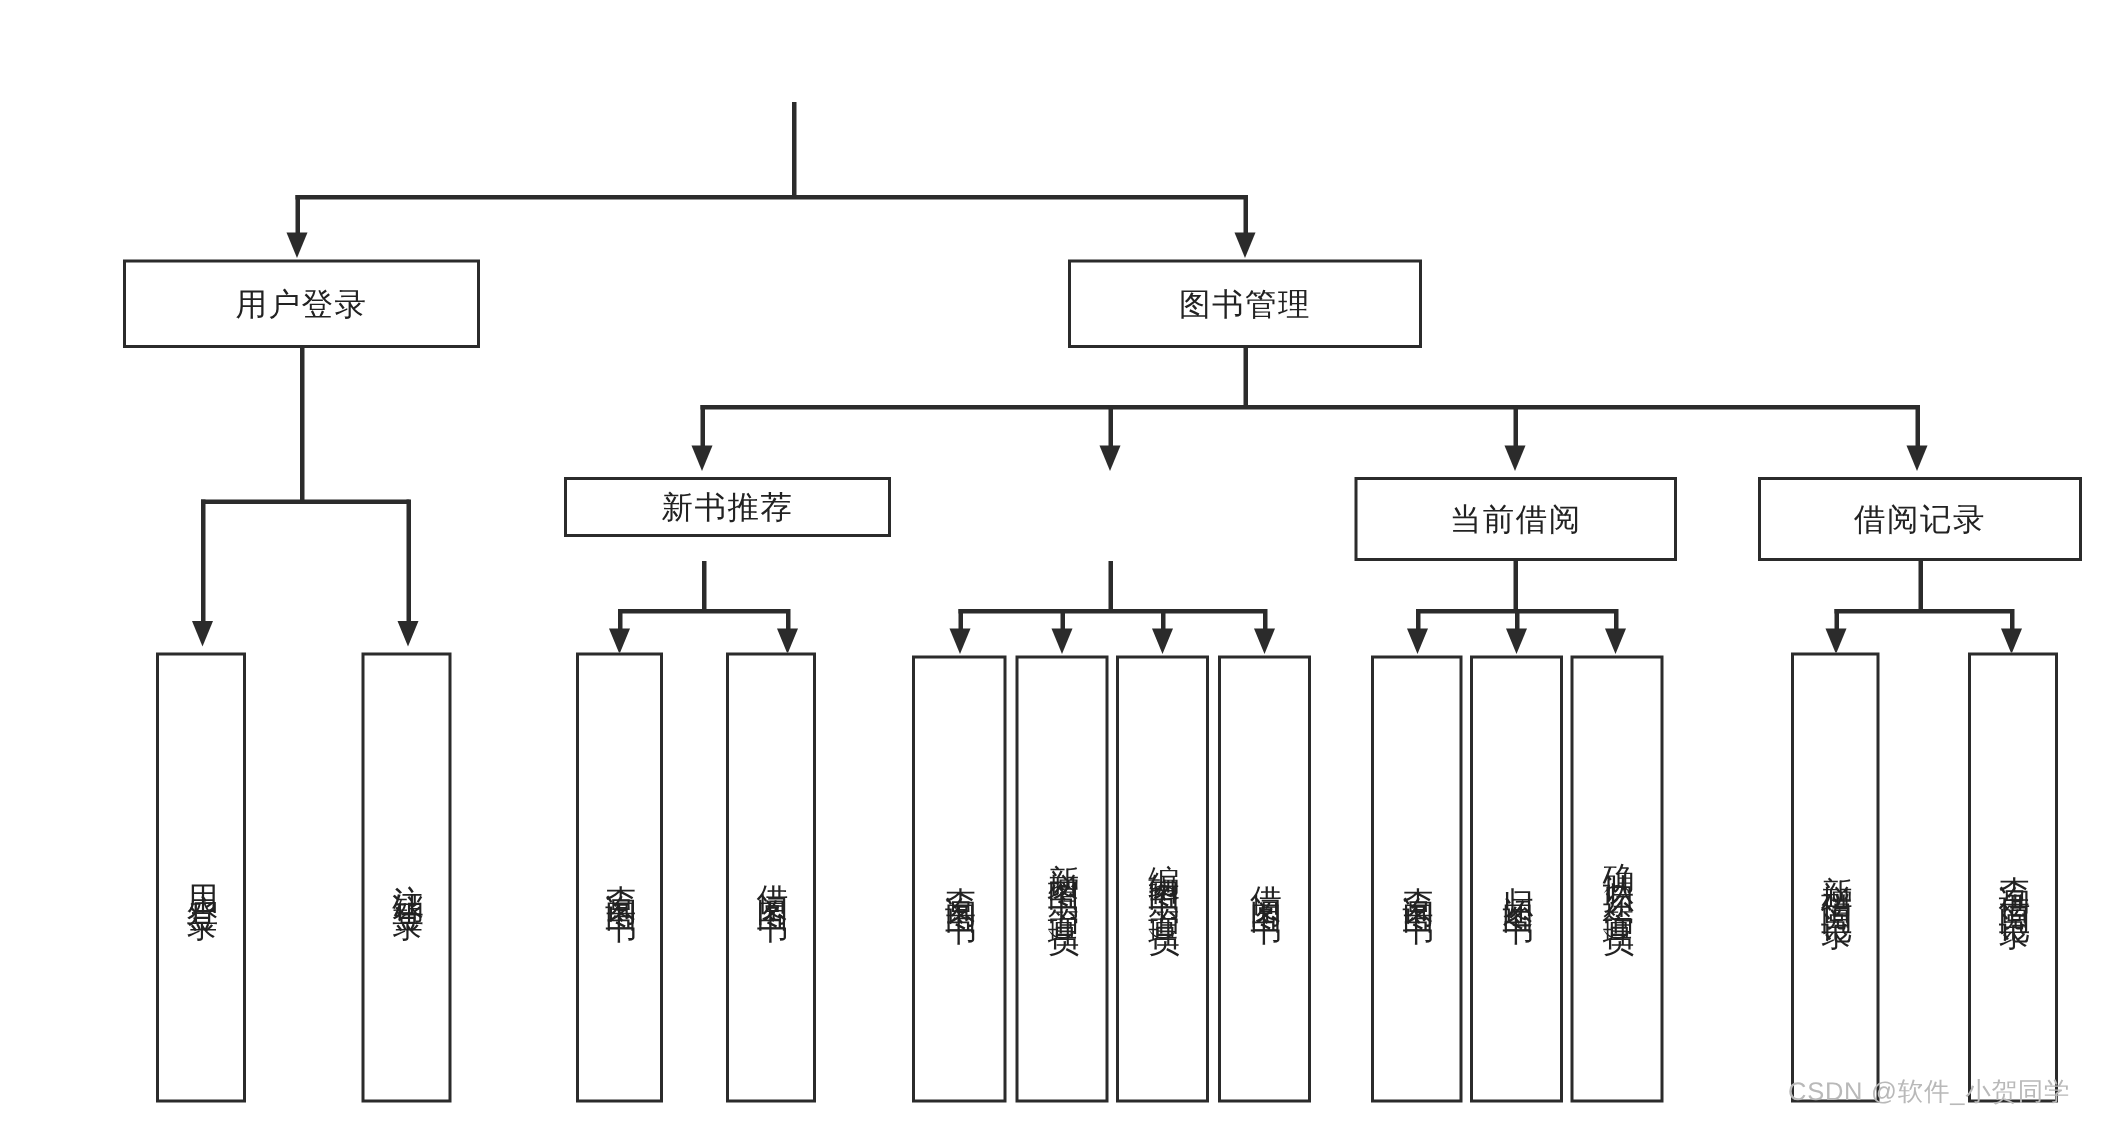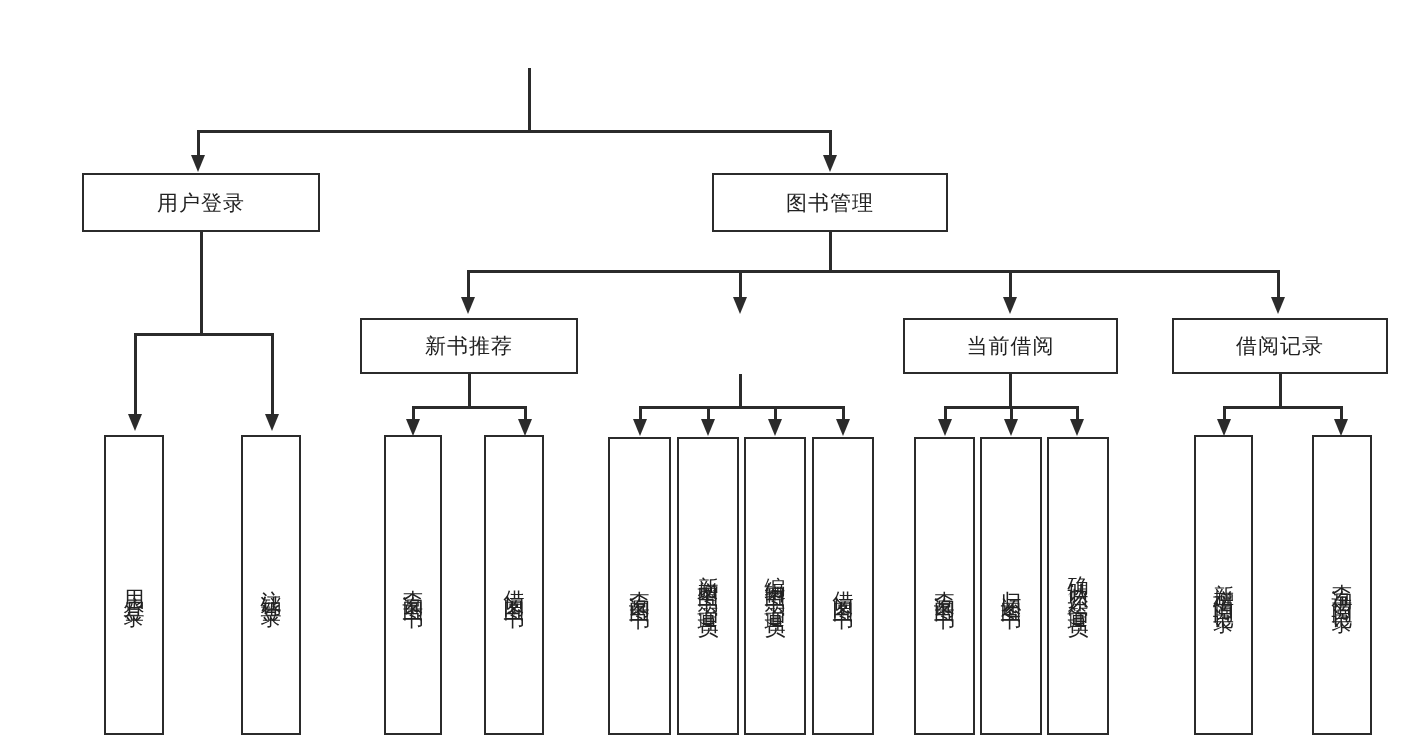--- a/index.html
+++ b/index.html
@@ -94,21 +94,21 @@
   <div class="ln h" style="left:467px;top:270px;width:811px;"></div>
   <div class="ln v" style="left:467px;top:270px;height:30px;"></div>
   <div class="arw" style="left:461px;top:297px;"></div>
   <div class="ln v" style="left:739px;top:270px;height:30px;"></div>
   <div class="arw" style="left:733px;top:297px;"></div>
   <div class="ln v" style="left:1009px;top:270px;height:30px;"></div>
   <div class="arw" style="left:1003px;top:297px;"></div>
   <div class="ln v" style="left:1277px;top:270px;height:30px;"></div>
   <div class="arw" style="left:1271px;top:297px;"></div>
 
-  <div class="node h" style="left:360px;top:318px;width:218px;height:56px;">新书推荐</div>
+  <div class="node h" style="left:376px;top:318px;width:218px;height:40px;">新书推荐</div>
   <div class="node h" style="left:1172px;top:318px;width:216px;height:56px;">借阅记录</div>
   <div class="node h" style="left:903px;top:318px;width:215px;height:56px;">当前借阅</div>
 
   <div class="ln v" style="left:468px;top:374px;height:34px;"></div>
   <div class="ln h" style="left:412px;top:406px;width:114px;"></div>
   <div class="ln v" style="left:412px;top:406px;height:16px;"></div>
   <div class="arw" style="left:406px;top:419px;"></div>
   <div class="ln v" style="left:524px;top:406px;height:16px;"></div>
   <div class="arw" style="left:518px;top:419px;"></div>
 
@@ -150,14 +150,15 @@
   <div class="node v" style="left:744px;top:437px;width:62px;height:298px;">编辑图书（管理员）</div>
   <div class="node v" style="left:812px;top:437px;width:62px;height:298px;">借阅图书</div>
 
   <div class="node v" style="left:914px;top:437px;width:61px;height:298px;">查询图书</div>
   <div class="node v" style="left:980px;top:437px;width:62px;height:298px;">归还图书</div>
   <div class="node v" style="left:1047px;top:437px;width:62px;height:298px;">确认归还（管理员）</div>
 
   <div class="node v" style="left:1194px;top:435px;width:59px;height:300px;">新增借阅记录</div>
   <div class="node v" style="left:1312px;top:435px;width:60px;height:300px;">查询借阅记录</div>
 
+  <div id="watermark" style="left:1192px;top:716px;">CSDN @软件_小贺同学</div>
 
 </div>
 
 </body></html>

